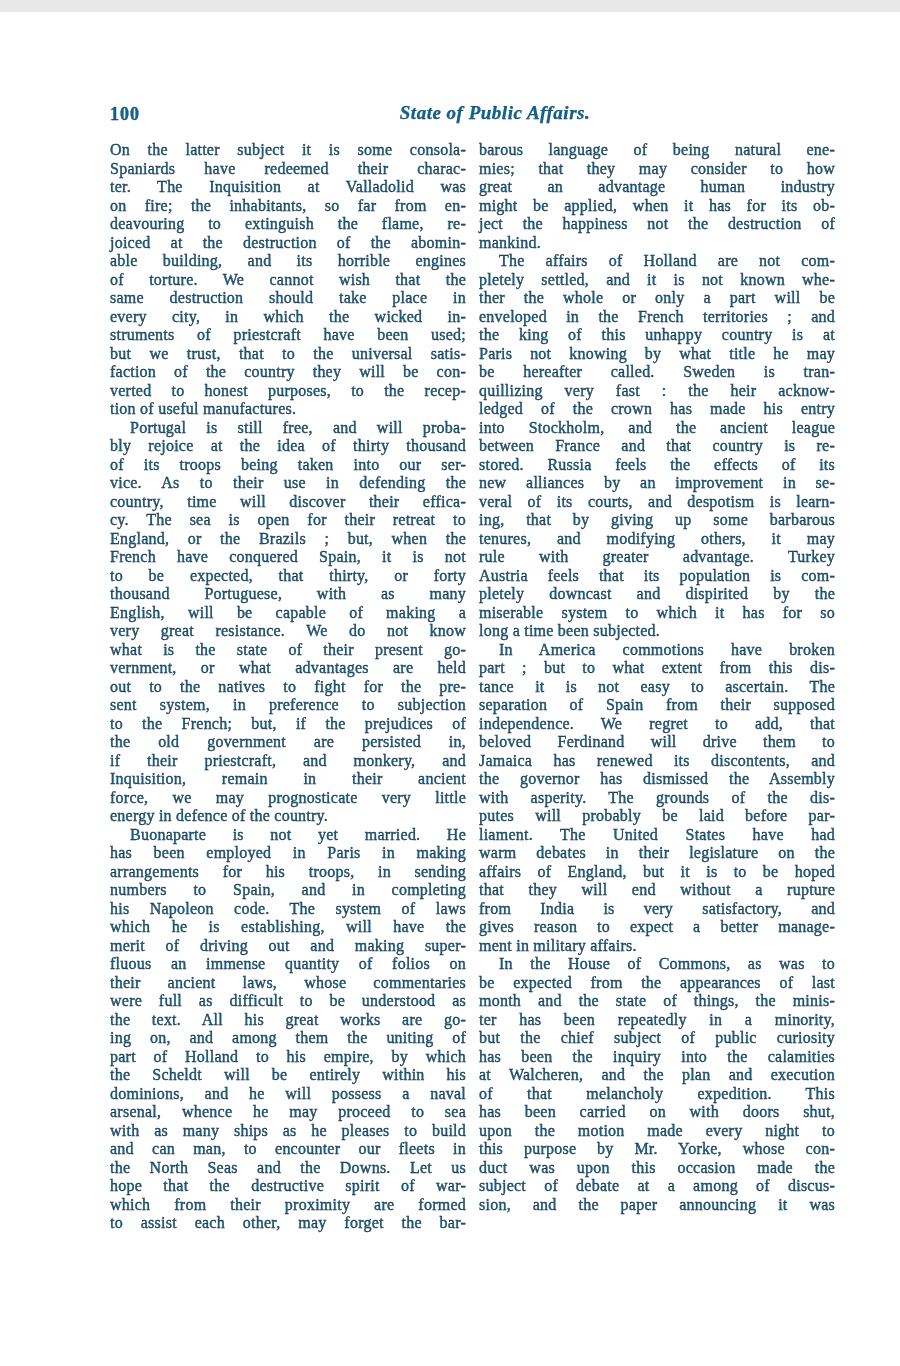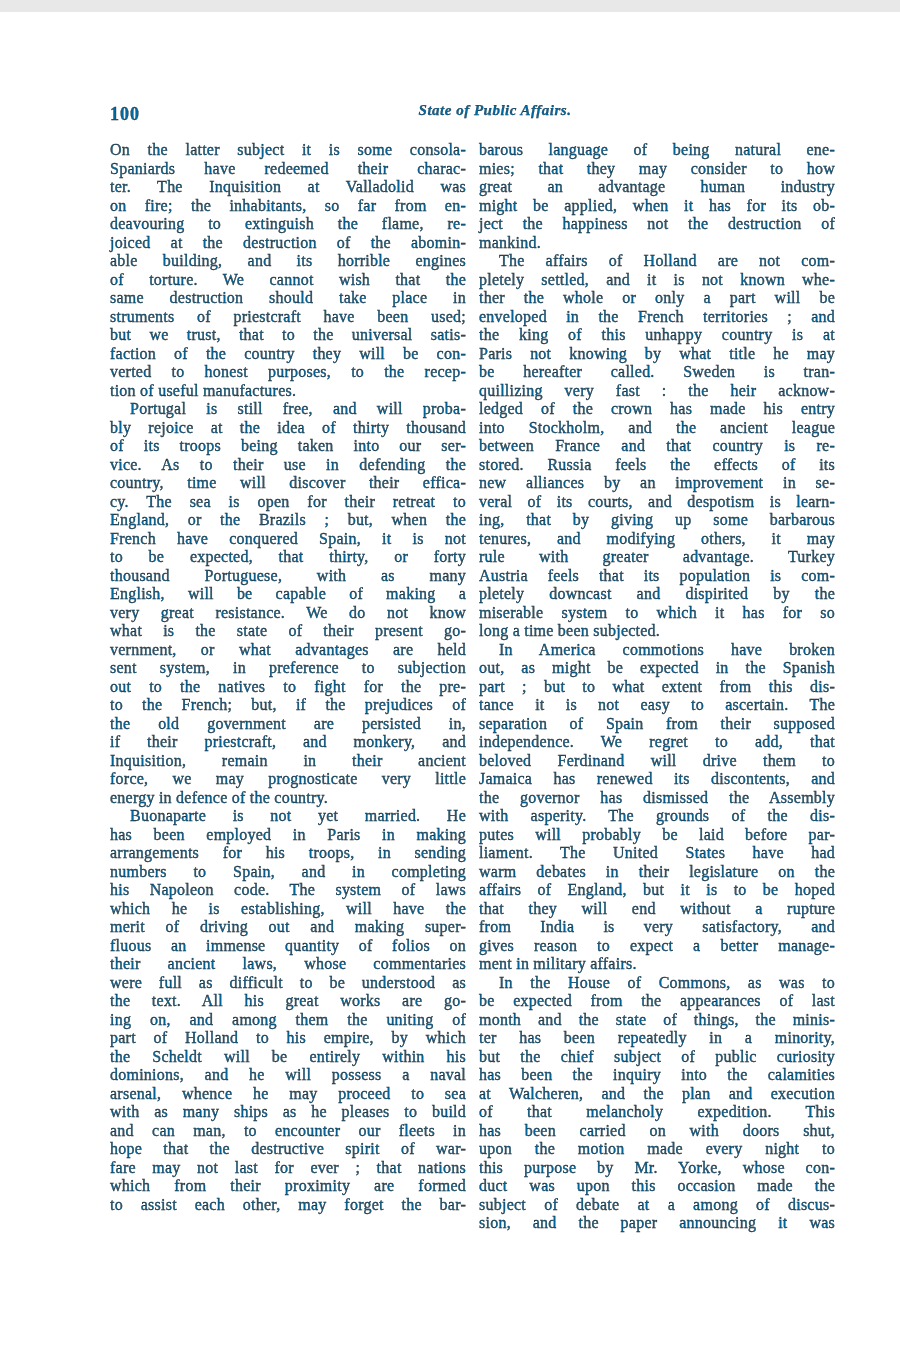--- a/index.html
+++ b/index.html
@@ -28,21 +28,21 @@
     font-weight: 600;
     letter-spacing: 1px;
     -webkit-text-stroke: 0.3px #1f1f1f;
   }
   .running-title {
     position: absolute;
     left: 275px;
     top: 0;
     width: 220px;
     text-align: center;
-    font-size: 15px;
+    font-size: 19px;
     font-style: italic;
     font-weight: 600;
     letter-spacing: 0.5px;
     -webkit-text-stroke: 0.25px #1f1f1f;
     white-space: nowrap;
   }
   .column {
     position: absolute;
     top: 129px;
     width: 356px;
@@ -74,20 +74,21 @@
       <div class="paragraph">
         <div class="line">On the latter subject it is some consola-</div>
         <div class="line">Spaniards have redeemed their charac-</div>
         <div class="line">ter.  The Inquisition at Valladolid was</div>
         <div class="line">on fire;  the inhabitants, so far from en-</div>
         <div class="line">deavouring to extinguish the flame, re-</div>
         <div class="line">joiced at the destruction of the abomin-</div>
         <div class="line">able building, and its horrible engines</div>
         <div class="line">of torture.   We cannot wish that the</div>
         <div class="line">same destruction should take place in</div>
+        <div class="line">every city, in which the wicked in-</div>
         <div class="line">struments of priestcraft have been used;</div>
         <div class="line">but we trust, that to the universal satis-</div>
         <div class="line">faction of the country they will be con-</div>
         <div class="line">verted to honest purposes, to the recep-</div>
         <div class="line lastline">tion of useful manufactures.</div>
       </div>
       <div class="paragraph">
         <div class="line indent">Portugal is still free, and will proba-</div>
         <div class="line">bly rejoice at the idea of thirty thousand</div>
         <div class="line">of its troops being taken into our ser-</div>
@@ -95,22 +96,22 @@
         <div class="line">country, time will discover their effica-</div>
         <div class="line">cy.  The sea is open for their retreat to</div>
         <div class="line">England, or the Brazils ; but, when the</div>
         <div class="line">French have conquered Spain, it is not</div>
         <div class="line">to be expected, that thirty, or forty</div>
         <div class="line">thousand Portuguese, with as many</div>
         <div class="line">English, will be capable of making a</div>
         <div class="line">very great resistance.  We do not know</div>
         <div class="line">what is the state of their present go-</div>
         <div class="line">vernment, or what advantages are held</div>
+        <div class="line">out to the natives to fight for the pre-</div>
         <div class="line">sent system, in preference to subjection</div>
-        <div class="line">out to the natives to fight for the pre-</div>
         <div class="line">to the French; but, if the prejudices of</div>
         <div class="line">the old government are persisted in,</div>
         <div class="line">if their priestcraft, and monkery, and</div>
         <div class="line">Inquisition, remain in their ancient</div>
         <div class="line">force, we may prognosticate very little</div>
         <div class="line lastline">energy in defence of the country.</div>
       </div>
       <div class="paragraph">
         <div class="line indent">Buonaparte is not yet married.   He</div>
         <div class="line">has been employed in Paris in making</div>
@@ -123,22 +124,22 @@
         <div class="line">their ancient laws, whose commentaries</div>
         <div class="line">were full as difficult to be understood as</div>
         <div class="line">the text.   All his great works are go-</div>
         <div class="line">ing on, and among them the uniting of</div>
         <div class="line">part of Holland to his empire, by which</div>
         <div class="line">the Scheldt will be entirely within his</div>
         <div class="line">dominions, and he will possess a naval</div>
         <div class="line">arsenal, whence he may proceed to sea</div>
         <div class="line">with as many ships as he pleases to build</div>
         <div class="line">and can man, to encounter our fleets in</div>
+        <div class="line">the North Seas and the Downs.  Let us</div>
         <div class="line">hope that the destructive spirit of war-</div>
-        <div class="line">fare may not last for ever ; that nations</div>
         <div class="line">which from their proximity are formed</div>
         <div class="line">to assist each other, may forget the bar-</div>
       </div>
     </div>
   <div class="column column-right" id="column-right">
       <div class="paragraph">
         <div class="line">barous language of being natural ene-</div>
         <div class="line">mies; that they may consider to how</div>
         <div class="line">great an advantage human industry</div>
         <div class="line">might be applied, when it has for its ob-</div>
@@ -163,21 +164,20 @@
         <div class="line">ing, that by giving up some barbarous</div>
         <div class="line">tenures, and modifying others, it may</div>
         <div class="line">rule with greater advantage.   Turkey</div>
         <div class="line">Austria feels that its population is com-</div>
         <div class="line">pletely downcast and dispirited by the</div>
         <div class="line">miserable system to which it has for so</div>
         <div class="line lastline">long a time been subjected.</div>
       </div>
       <div class="paragraph">
         <div class="line indent">In America commotions have broken</div>
-        <div class="line">out, as might be expected in the Spanish</div>
         <div class="line">part ; but to what extent from this dis-</div>
         <div class="line">tance it is not easy to ascertain.   The</div>
         <div class="line">separation of Spain from their supposed</div>
         <div class="line">independence.   We regret to add, that</div>
         <div class="line">beloved Ferdinand will drive them to</div>
         <div class="line">Jamaica has renewed its discontents, and</div>
         <div class="line">the governor has dismissed the Assembly</div>
         <div class="line">with asperity.  The grounds of the dis-</div>
         <div class="line">putes will probably be laid before par-</div>
         <div class="line">liament.   The United States have had</div>

